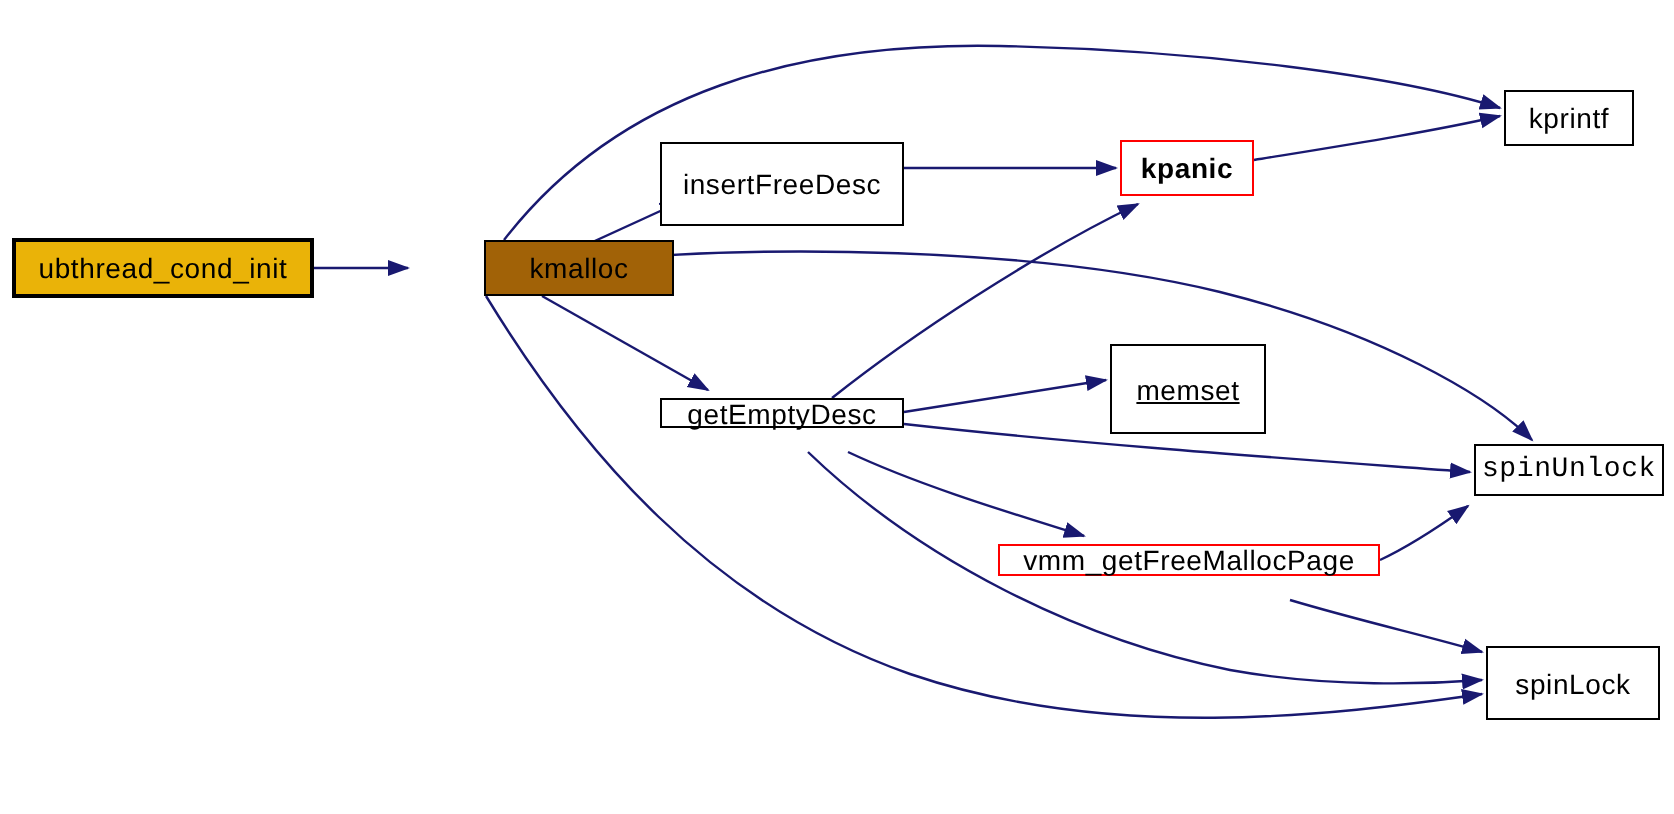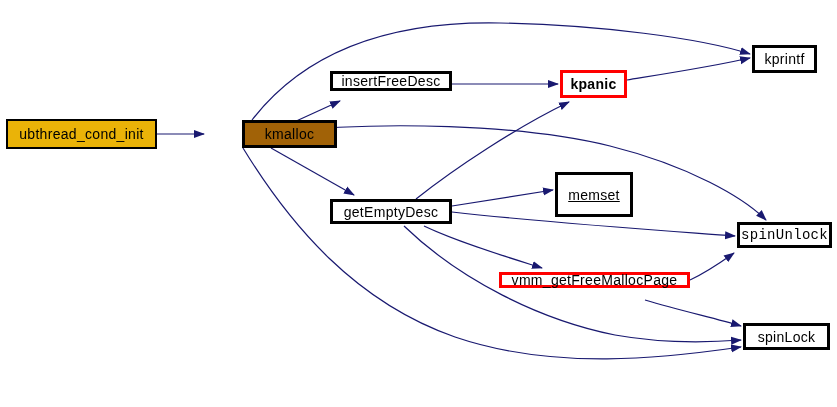--- a/index.html
+++ b/index.html
@@ -26,21 +26,21 @@
     fill: none;
     stroke-width: 1.2px;
   }
   .node {
     position: absolute;
     display: flex;
     align-items: center;
     justify-content: center;
     box-sizing: border-box;
     background: #ffffff;
-    border: 3px solid #4d7c0f;
+    border: 1px solid #4d7c0f;
     color: #000000;
     font-size: 14px;
     line-height: 1;
     white-space: nowrap;
     letter-spacing: 0.3px;
     cursor: pointer;
   }
   .node.current {
     cursor: default;
   }
@@ -73,38 +73,38 @@
         <path d="M645,300 C682,311 714,318 741,326" class="edge" stroke="#191970" marker-end="url(#arrowhead)"></path>
       </g>
   </svg>
   <div id="node-group">
       <div class="node current" style="left: 6px; top: 119px; width: 151px; height: 30px; background: #eab308; border-color: rgb(0, 0, 0); border-width: 2px;">
         <span>ubthread_cond_init</span>
       </div>
       <div class="node" style="left: 206px; top: 120px; width: 95px; height: 28px; background: #a16207; border-color: rgb(0, 0, 0); margin-left: 36px;">
         <span>kmalloc</span>
       </div>
-      <div class="node" style="left: 330px; top: 71px; width: 122px; height: 20px; background: rgb(255, 255, 255); border-color: rgb(0, 0, 0);">
+      <div class="node" style="left: 330px; top: 71px; width: 122px; height: 42px; background: rgb(255, 255, 255); border-color: rgb(0, 0, 0);">
         <span>insertFreeDesc</span>
       </div>
       <div class="node" style="left: 560px; top: 70px; width: 67px; height: 28px; background: rgb(255, 255, 255); border-color: rgb(255, 0, 0); font-weight: bold;">
         <span>kpanic</span>
       </div>
       <div class="node" style="left: 752px; top: 45px; width: 65px; height: 28px; background: rgb(255, 255, 255); border-color: rgb(0, 0, 0);">
         <span>kprintf</span>
       </div>
-      <div class="node" style="left: 330px; top: 199px; width: 122px; height: 25px; background: rgb(255, 255, 255); border-color: rgb(0, 0, 0);">
+      <div class="node" style="left: 330px; top: 199px; width: 122px; height: 15px; background: rgb(255, 255, 255); border-color: rgb(0, 0, 0);">
         <span>getEmptyDesc</span>
       </div>
       <div class="node" style="left: 555px; top: 172px; width: 78px; height: 45px; background: rgb(255, 255, 255); border-color: rgb(0, 0, 0); text-decoration: underline;">
         <span>memset</span>
       </div>
       <div class="node" style="left: 737px; top: 222px; width: 95px; height: 26px; background: rgb(255, 255, 255); border-color: rgb(0, 0, 0); font-family: Liberation Mono, monospace;">
         <span>spinUnlock</span>
       </div>
       <div class="node" style="left: 499px; top: 272px; width: 191px; height: 16px; background: rgb(255, 255, 255); border-color: rgb(255, 0, 0);">
         <span>vmm_getFreeMallocPage</span>
       </div>
-      <div class="node" style="left: 743px; top: 323px; width: 87px; height: 27px; background: rgb(255, 255, 255); border-color: rgb(0, 0, 0);">
+      <div class="node" style="left: 743px; top: 323px; width: 87px; height: 37px; background: rgb(255, 255, 255); border-color: rgb(0, 0, 0);">
         <span>spinLock</span>
       </div>
     </div>
 </div>
 
 </body></html>

